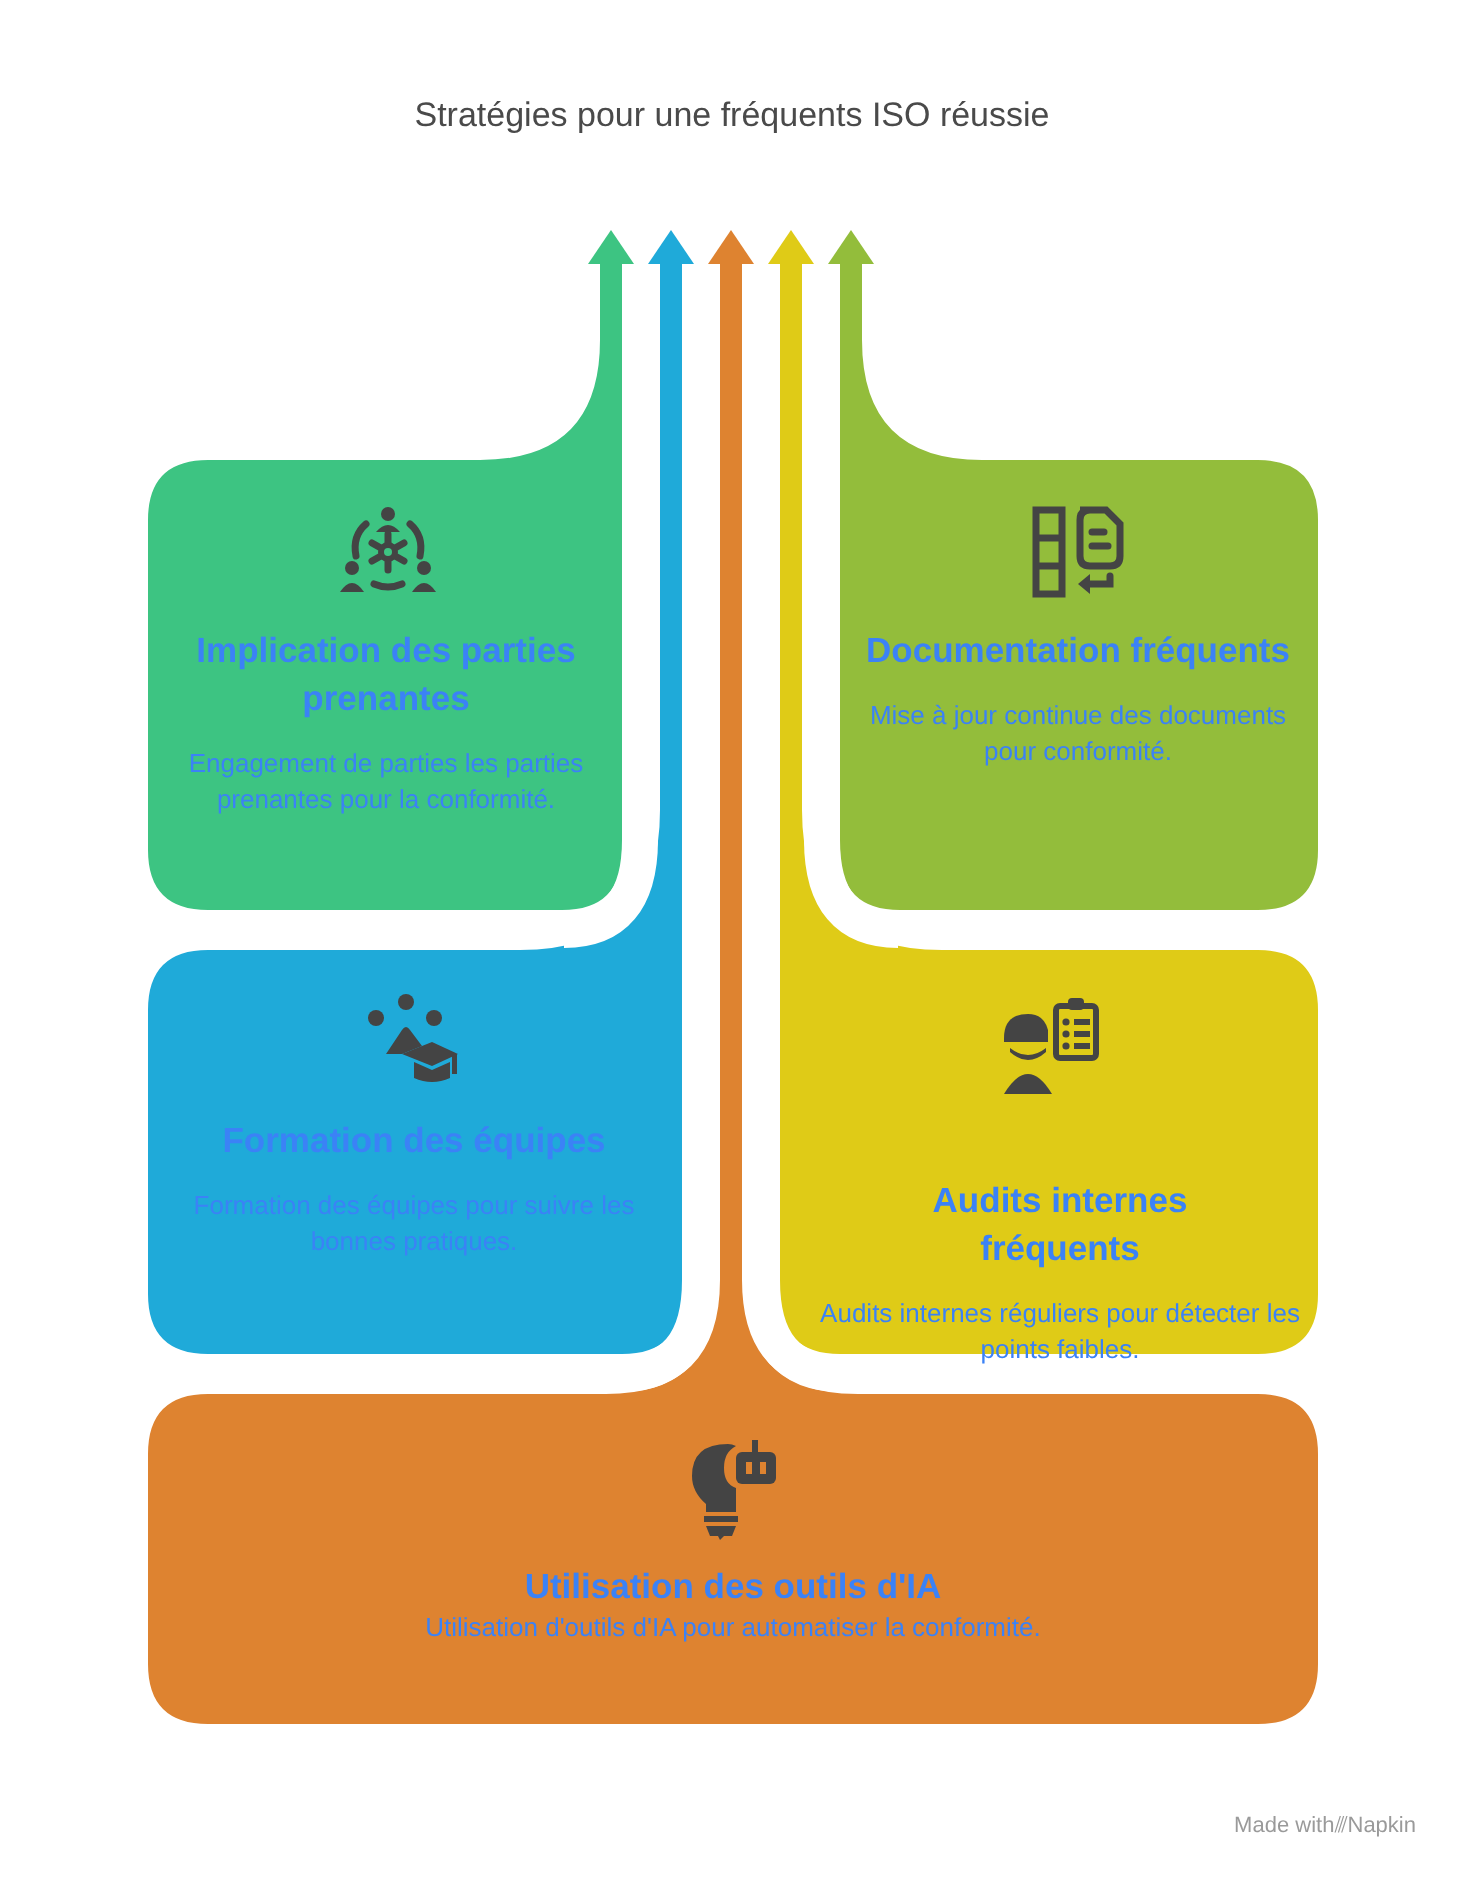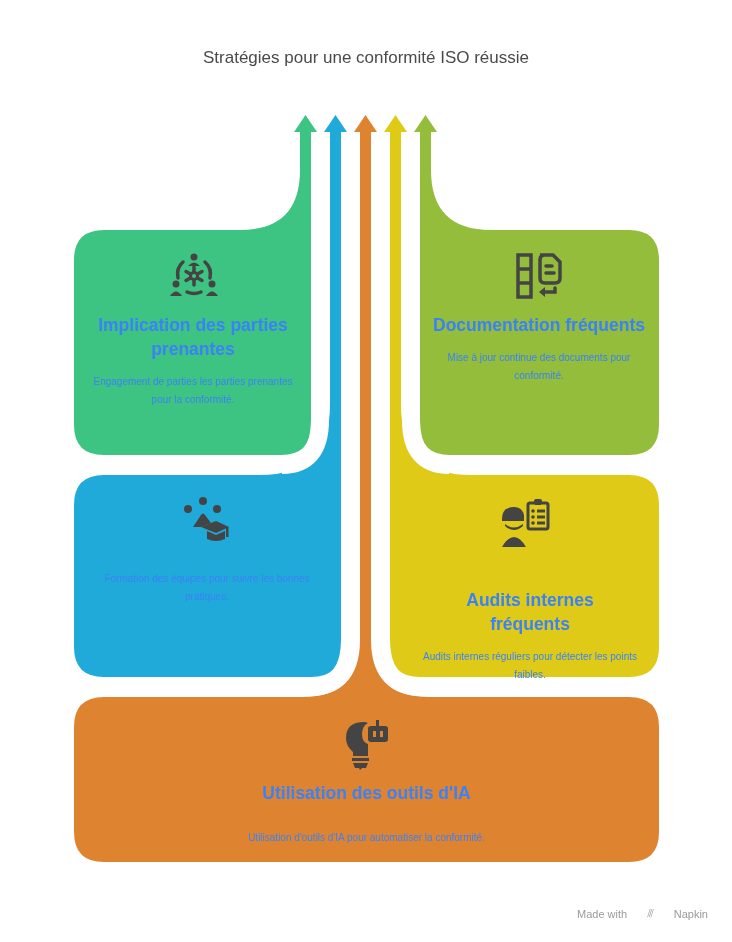--- a/index.html
+++ b/index.html
@@ -1,28 +1,28 @@
 <!DOCTYPE html>
 <html><head>
 <meta charset="utf-8">
 <style>
   html, body { margin: 0; padding: 0; background: #ffffff; }
   body { width: 732px; height: 942px; position: relative; overflow: hidden; font-family: "Liberation Sans", sans-serif; }
   #title { position: absolute; left: 0; top: 48px; width: 732px; text-align: center; font-size: 17px; color: #4a4a4a; }
   svg#art { position: absolute; left: 0; top: 0; }
   .card-text { position: absolute; text-align: center; color: #3b82f6; }
   .card-title { font-weight: bold; font-size: 17.5px; line-height: 24px; }
-  .card-desc { font-size: 10px; line-height: 18px; margin-top: 12px; }
+  .card-desc { font-size: 13px; line-height: 18px; margin-top: 12px; }
   .icon { position: absolute; }
-  #footer { position: absolute; right: 24px; top: 907px; font-size: 11px; color: #9a9a9a; display: flex; align-items: center; gap: 20px; }
+  #footer { position: absolute; right: 24px; top: 907px; font-size: 11px; color: #9a9a9a; display: flex; align-items: center; gap: 0; }
 </style>
 </head>
 <body>
 
-<div id="title">Stratégies pour une conformité ISO réussie</div>
+<div id="title">Stratégies pour une fréquents ISO réussie</div>
 
 <svg id="art" width="732" height="942" viewBox="0 0 732 942">
 
   <path fill="#DE8330" d="M360 132 L360 640 Q360 697 303 697 L104 697 Q74 697 74 727 L74 832 Q74 862 104 862 L629 862 Q659 862 659 832 L659 727 Q659 697 629 697 L429 697 Q371 697 371 640 L371 132 Z"></path>
   <polygon fill="#DE8330" points="354,132 377,132 365.5,115"></polygon>
 
   <path fill="#1FAAD9" d="M330 132 L330 405 Q330 475 260 475 L104 475 Q74 475 74 505 L74 647 Q74 677 104 677 L311 677 Q341 677 341 647 L341 132 Z"></path>
   <polygon fill="#1FAAD9" points="324,132 347,132 335.5,115"></polygon>
 
   <path fill="#DFCB17" d="M401 132 L401 405 Q401 475 471 475 L629 475 Q659 475 659 505 L659 647 Q659 677 629 677 L420 677 Q390 677 390 647 L390 132 Z"></path>
@@ -118,30 +118,31 @@
   <div class="card-title">Implication des parties prenantes</div>
   <div class="card-desc">Engagement de parties les parties prenantes pour la conformité.</div>
 </div>
 
 <div class="card-text" style="left:430px;top:313px;width:218px">
   <div class="card-title">Documentation fréquents</div>
   <div class="card-desc">Mise à jour continue des documents pour conformité.</div>
 </div>
 
 <div class="card-text" style="left:84px;top:558px;width:246px">
+  <div class="card-title">Formation des équipes</div>
   <div class="card-desc">Formation des équipes pour suivre les bonnes pratiques.</div>
 </div>
 
 <div class="card-text" style="left:410px;top:588px;width:240px">
   <div class="card-title" style="padding:0 40px">Audits internes fréquents</div>
   <div class="card-desc">Audits internes réguliers pour détecter les points faibles.</div>
 </div>
 
 <div class="card-text" style="left:84px;top:781px;width:565px">
   <div class="card-title">Utilisation des outils d'IA</div>
-  <div class="card-desc" style="margin-top:24px">Utilisation d'outils d'IA pour automatiser la conformité.</div>
+  <div class="card-desc" style="margin-top:0">Utilisation d'outils d'IA pour automatiser la conformité.</div>
 </div>
 
 <div id="footer">
   <span>Made with</span>
   <span style="font-size:11px;color:#9a9a9a">⫻</span>
   <span>Napkin</span>
 </div>
 
 </body></html>

